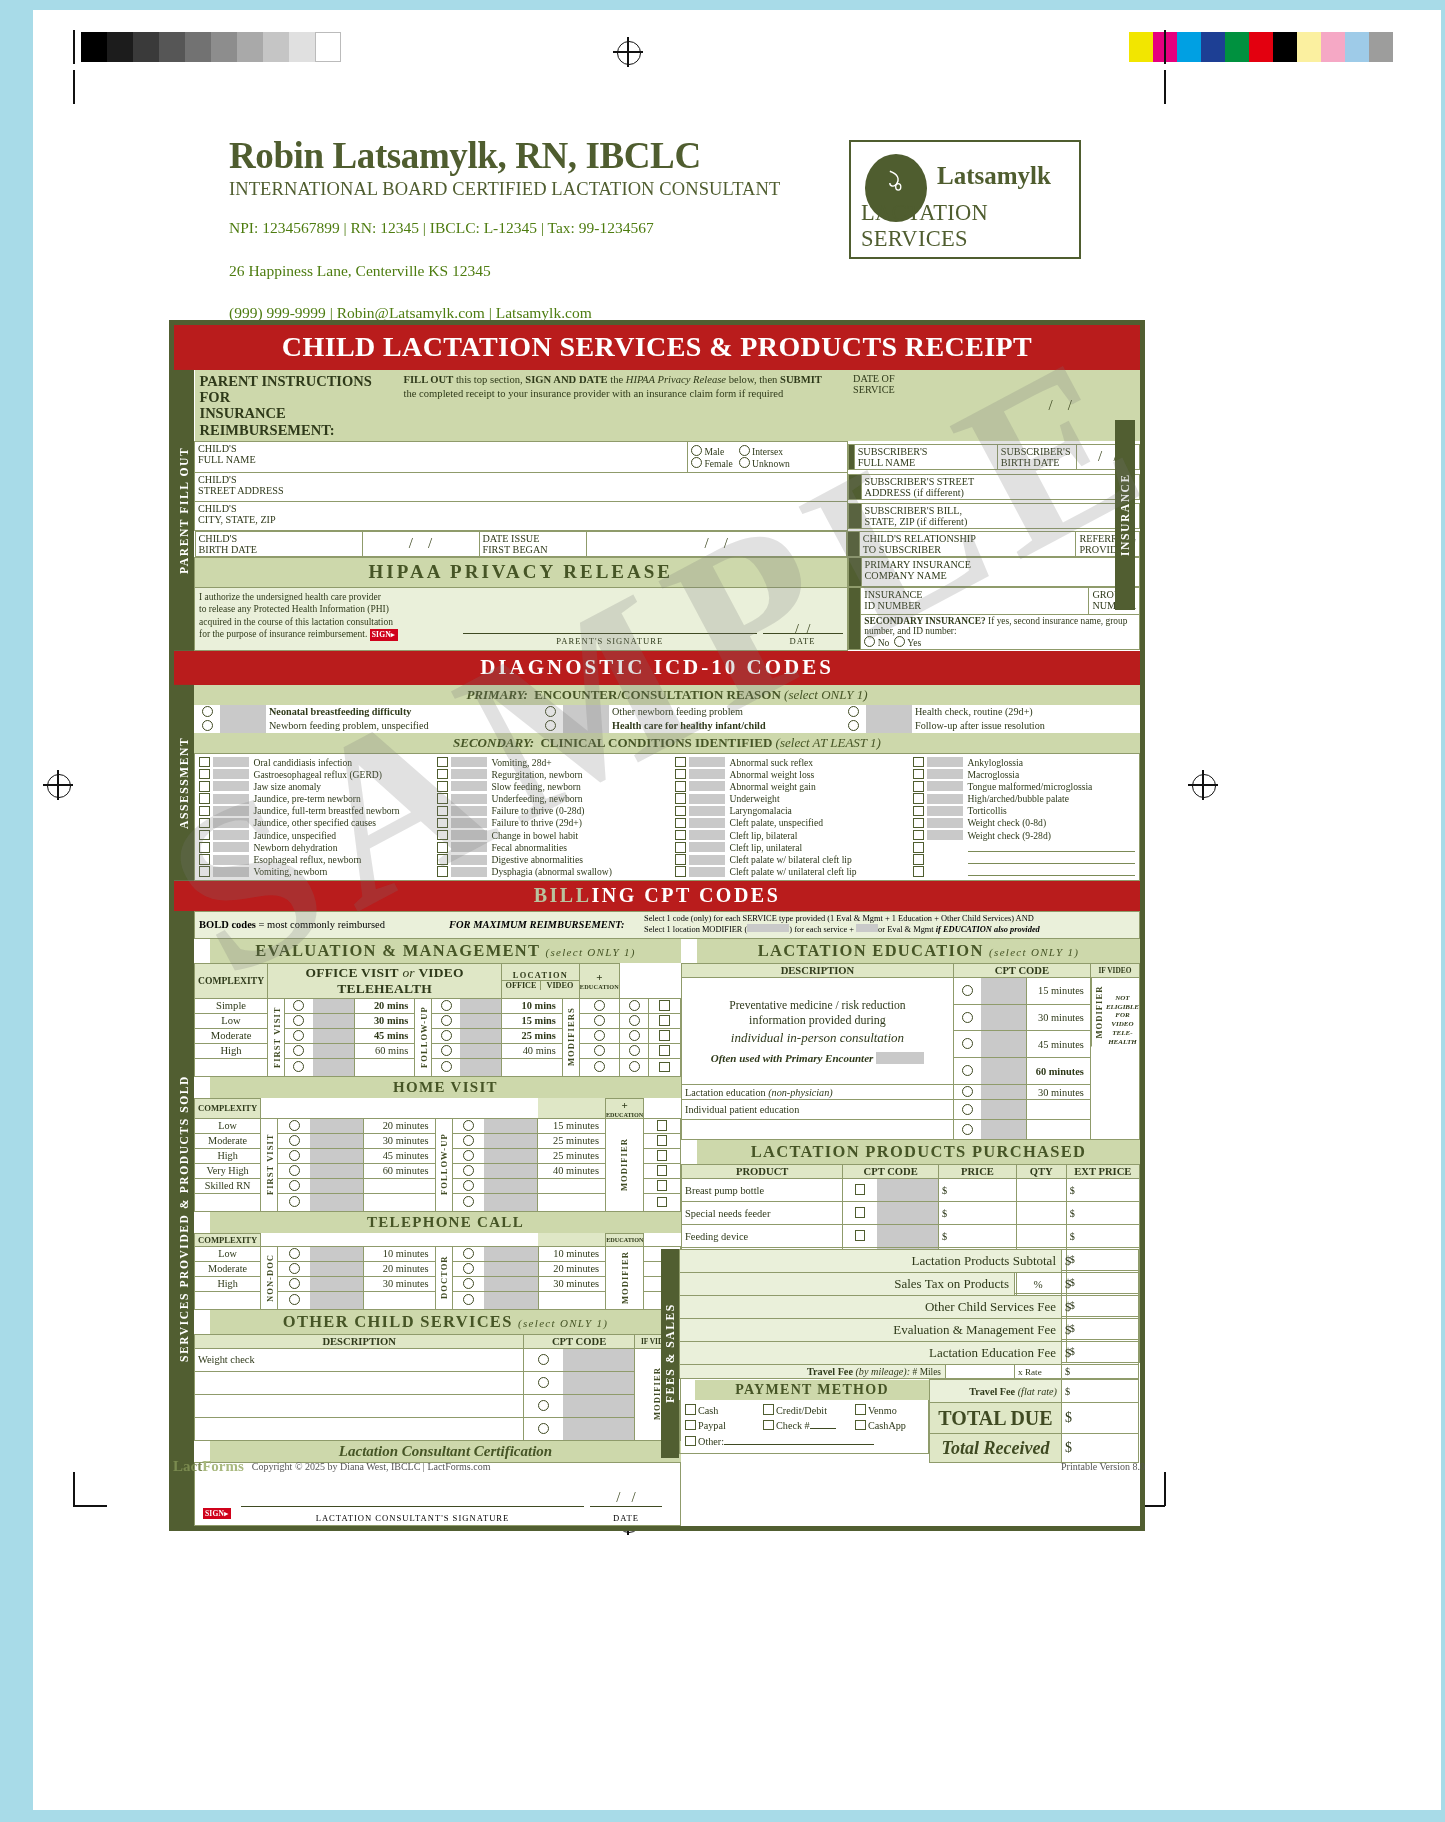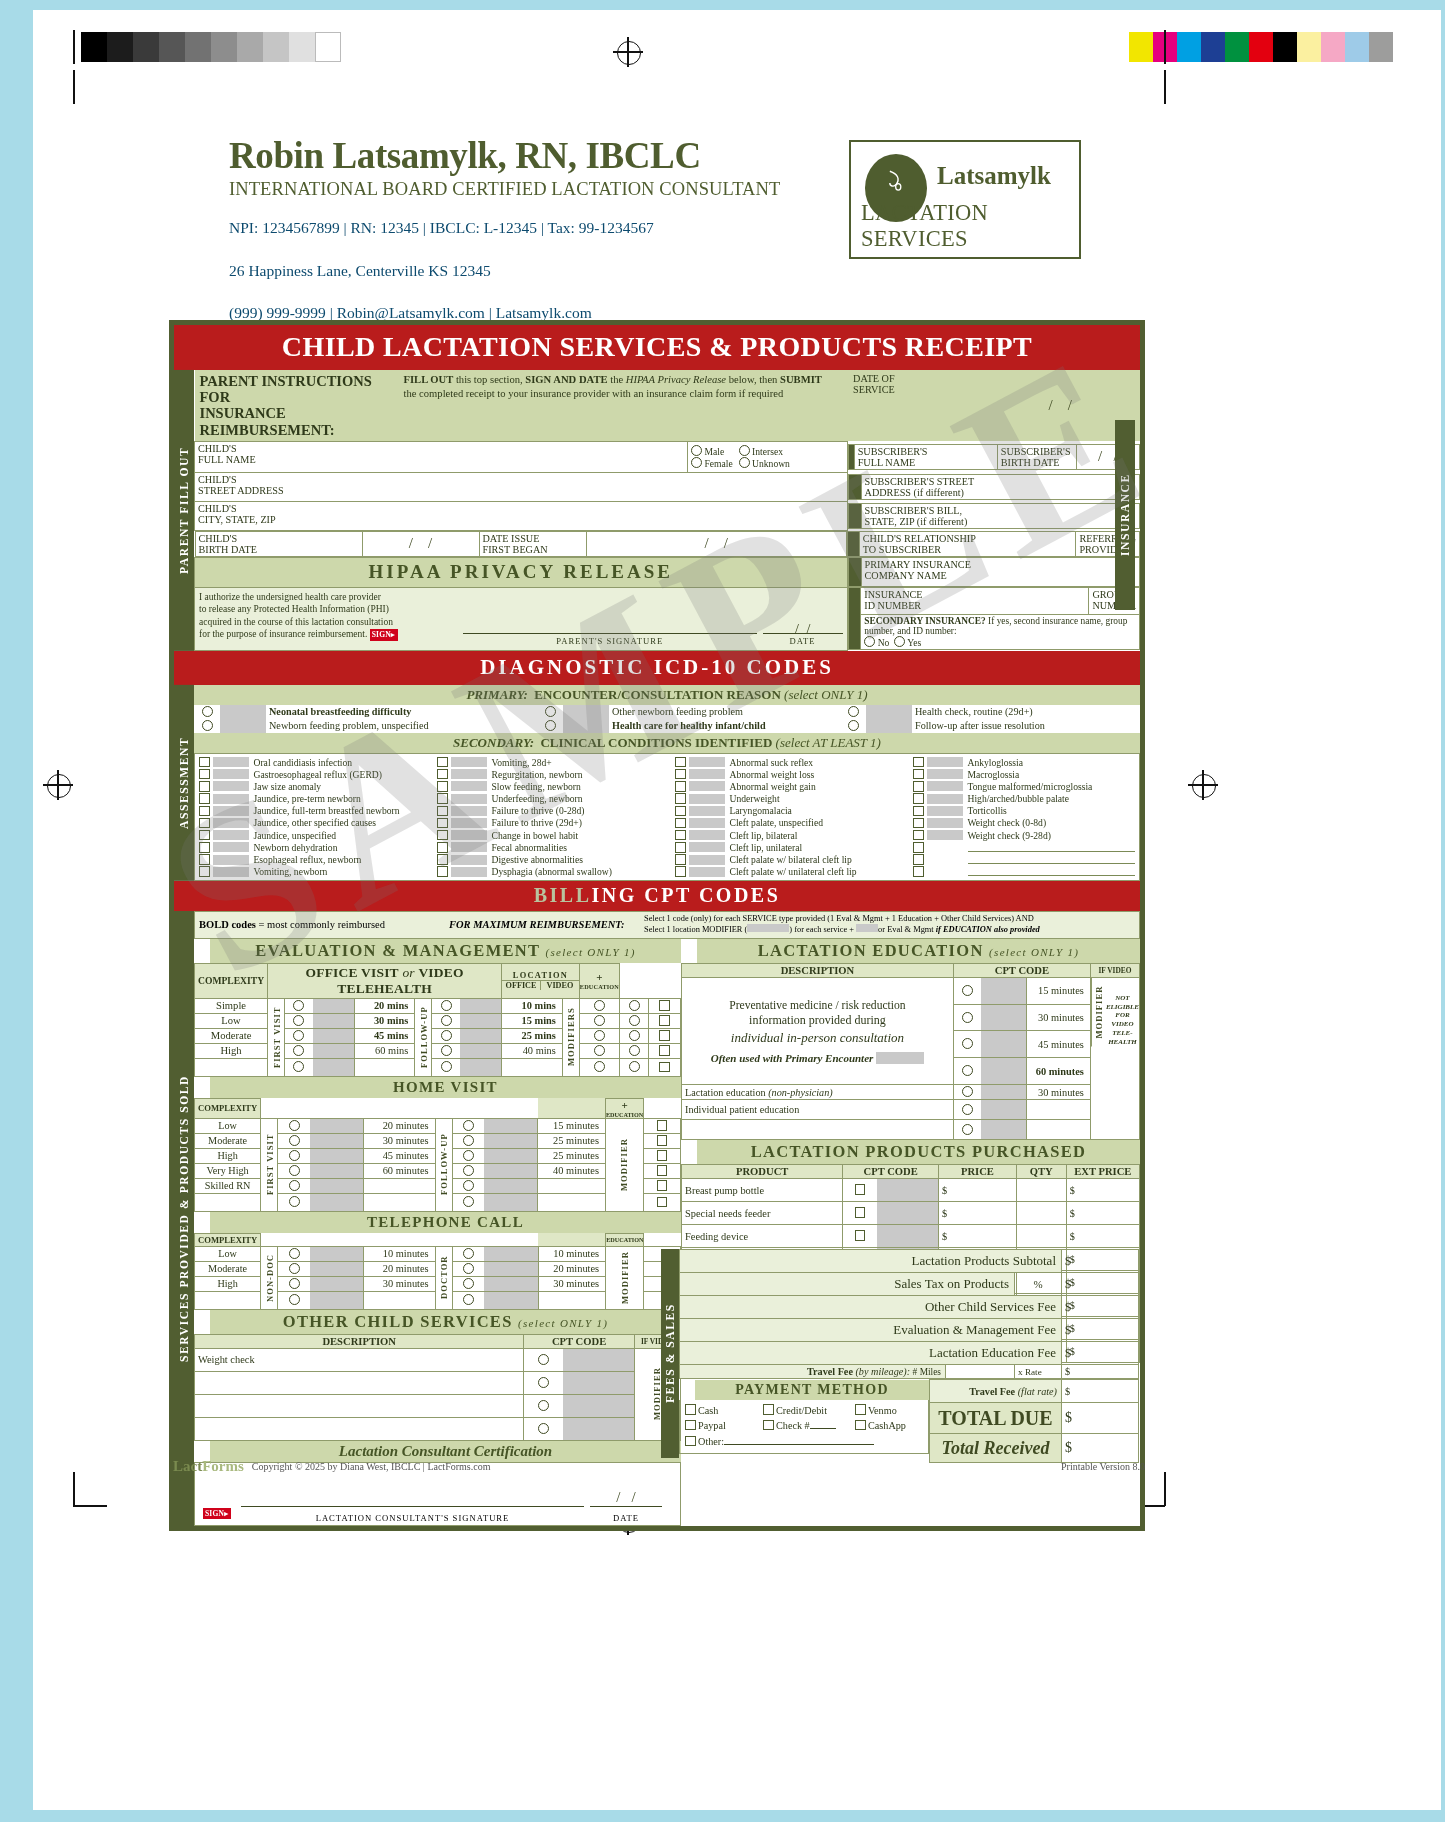--- a/index.html
+++ b/index.html
@@ -19,21 +19,21 @@
   .grayramp{position:absolute;left:48px;top:22px;display:flex;}
   .grayramp div{width:26px;height:30px;}
   .colorramp{position:absolute;right:48px;top:22px;display:flex;}
   .colorramp div{width:24px;height:30px;}
   .tick{position:absolute;width:1.5px;height:34px;background:#111;}
 
   
   .hdr{position:absolute;left:196px;top:124px;}
   .hdr h1{margin:0;font-size:37px;font-weight:bold;color:#4f5d2f;letter-spacing:-.4px;}
   .hdr h2{margin:2px 0 0 0;font-size:18.5px;font-weight:normal;color:#4f5d2f;letter-spacing:.1px;}
-  .hdr .line{margin-top:14px;font-size:15.5px;color:#0c4a6e;line-height:1.85;}
+  .hdr .line{margin-top:14px;font-size:15.5px;color:#4d7c0f;line-height:1.85;}
   .logo{position:absolute;left:816px;top:130px;width:228px;height:115px;border:2px solid #4f5d2f;background:#fff;}
   .logo .badge{position:absolute;left:14px;top:12px;width:62px;height:68px;border-radius:50%;background:#4f5d2f;}
   .logo .drop{position:absolute;left:36px;top:28px;width:16px;height:22px;}
   .logo .lname{position:absolute;left:86px;top:20px;font-size:25px;font-weight:bold;color:#4f5d2f;}
   .logo .lsub{position:absolute;left:10px;top:58px;font-size:22.5px;color:#4f5d2f;letter-spacing:.3px;}
 
   
   .form{position:absolute;left:136px;top:310px;width:976px;border:5px solid #515e31;box-sizing:border-box;background:#fff;}
   .bar{background:#b91c1c;color:#fff;text-align:center;font-weight:bold;}
   .bar.t1{font-size:28px;letter-spacing:.4px;padding:6px 0 7px;}

